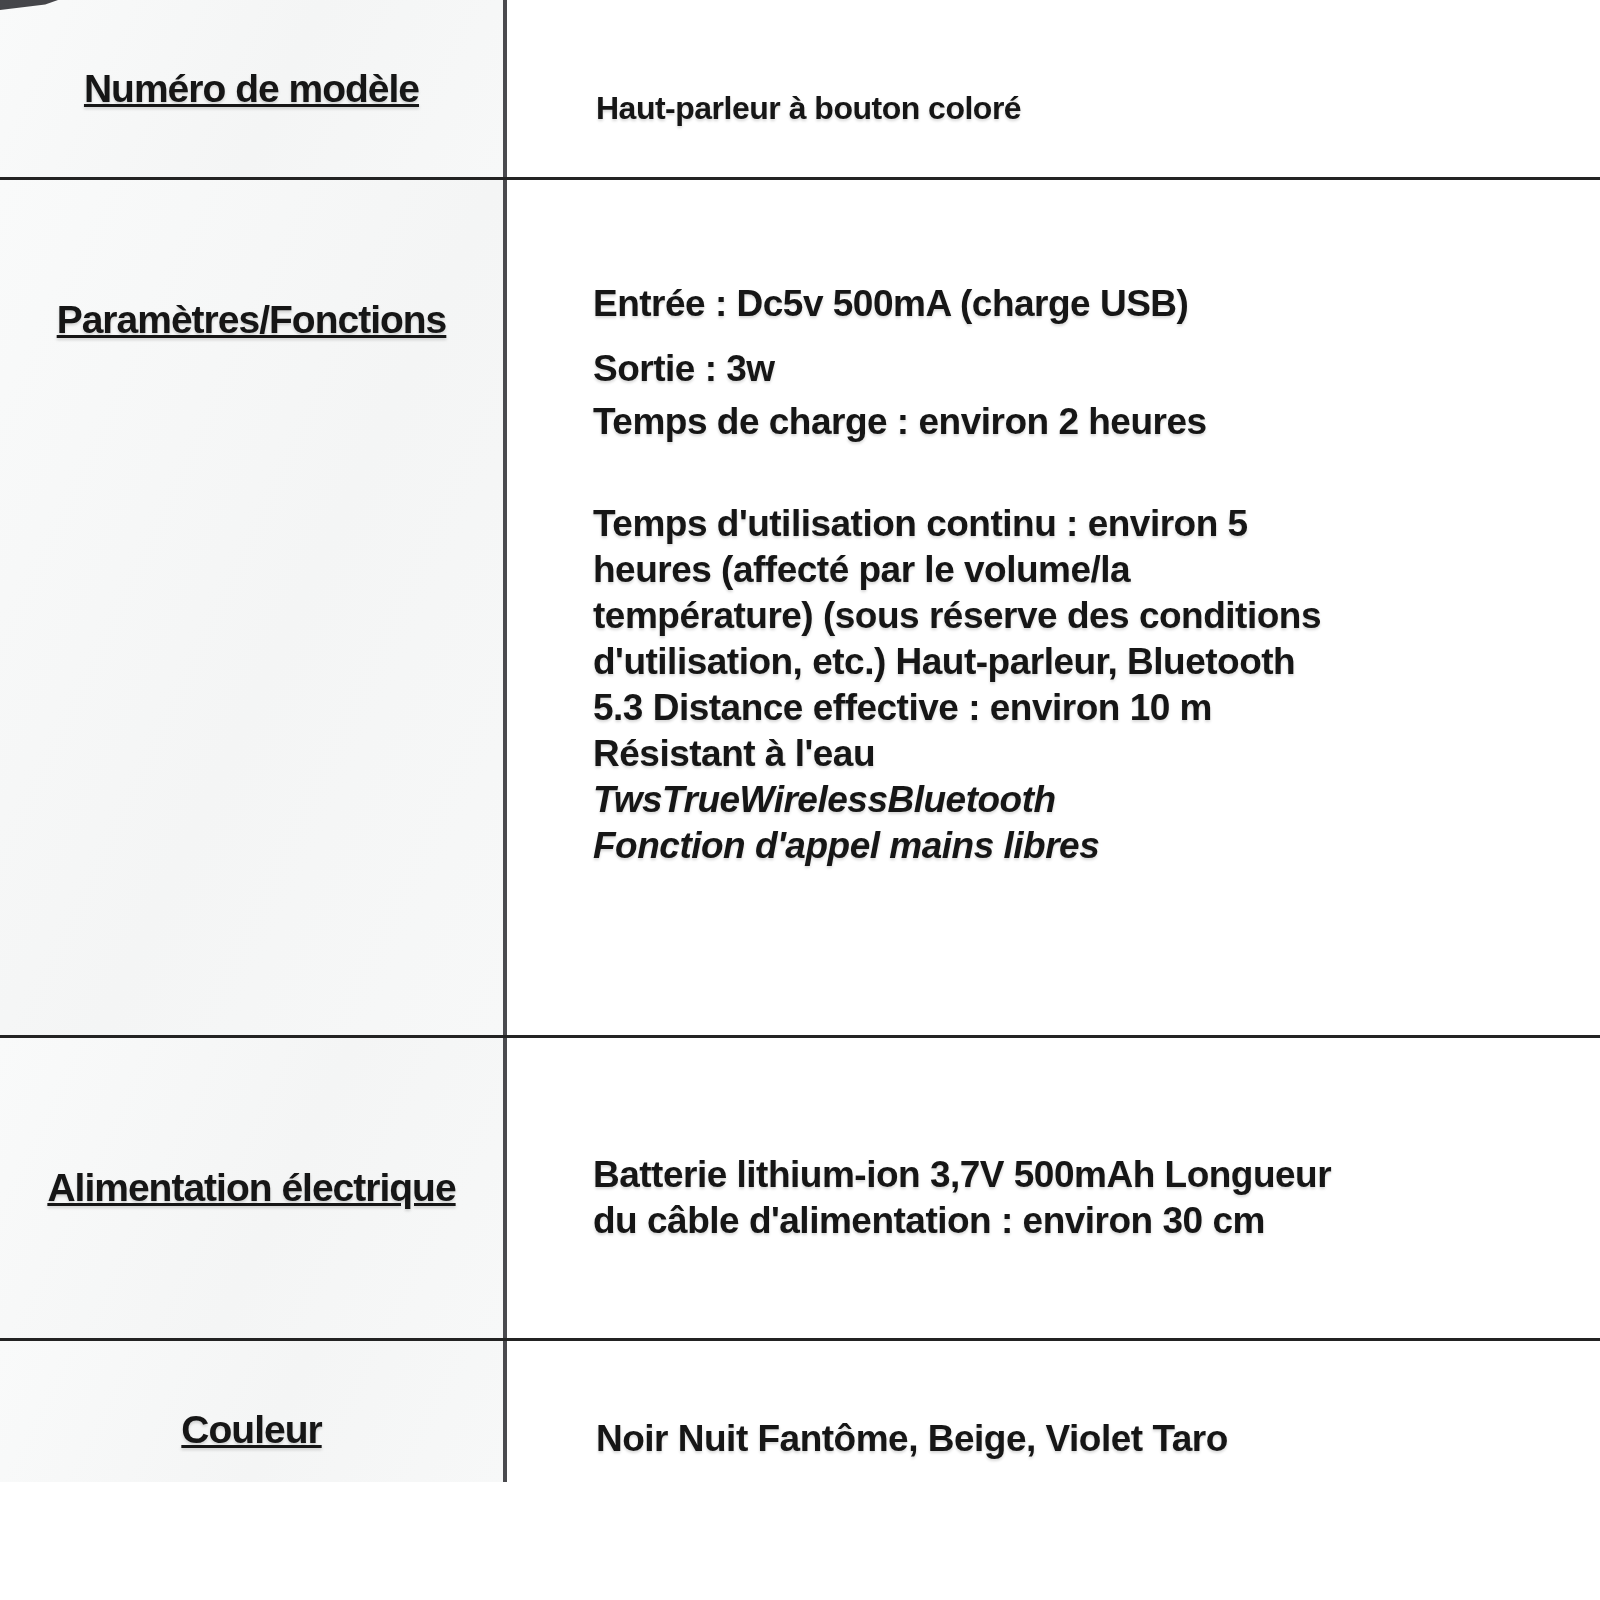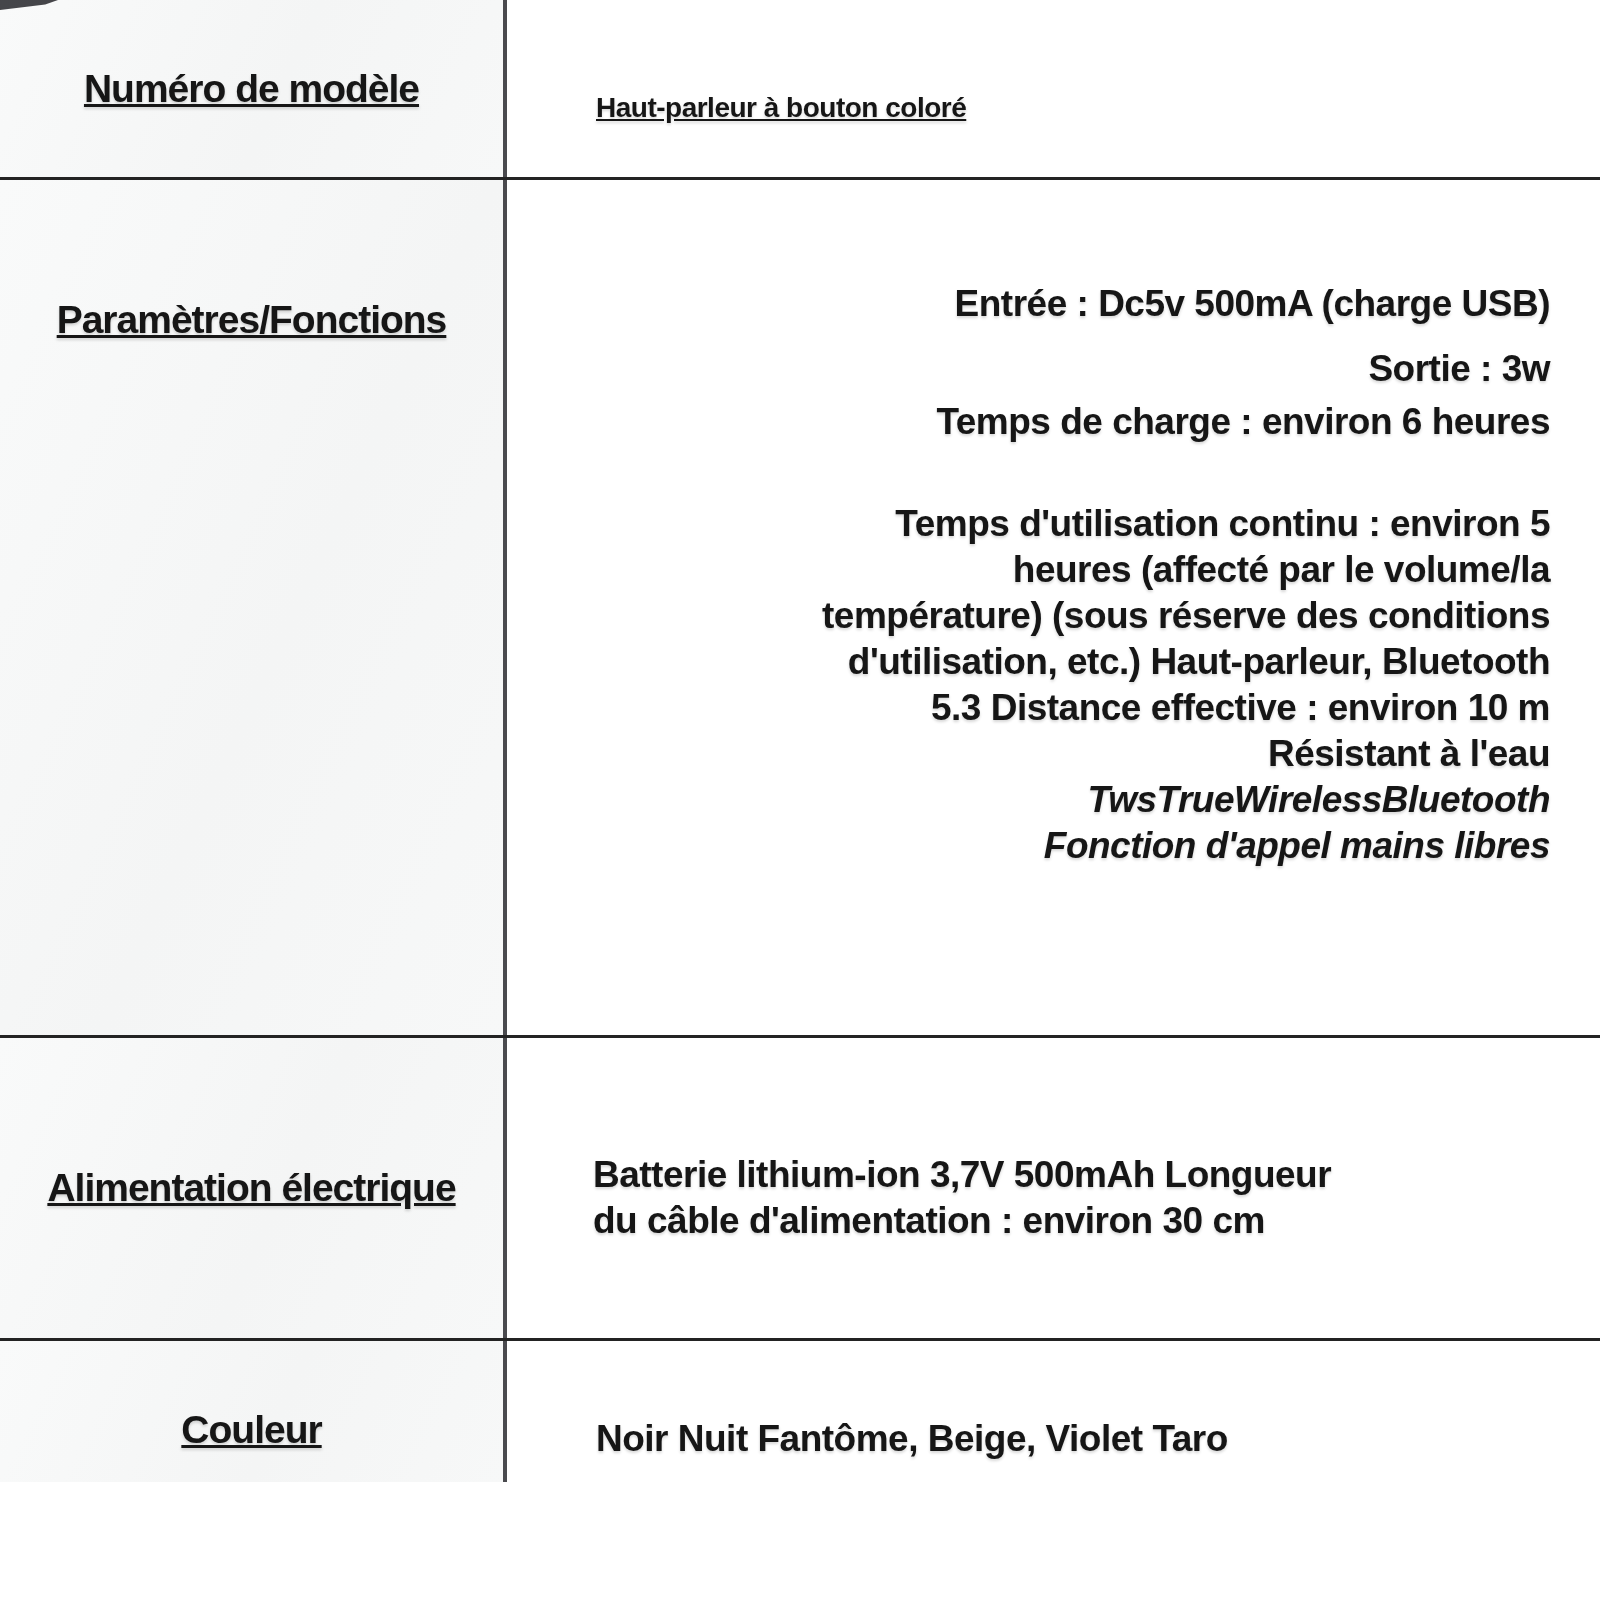--- a/index.html
+++ b/index.html
@@ -52,24 +52,24 @@
     font-size:37px;
     line-height:46px;
     letter-spacing:-0.5px;
     text-shadow:0 2px 3px rgba(0,0,0,.16);
   }
   .pre{white-space:pre-line;}
 
   
   .row-1 .cell-l{align-items:center;}
   .row-1 .cell-r{justify-content:center;padding:38px 40px 0 89px;}
-  .row-1 .value{font-size:28px;line-height:48px;text-decoration:underline;}
+  .row-1 .value{font-size:32px;line-height:48px;}
 
   .row-2 .cell-l{align-items:flex-start;padding-top:118px;}
-  .row-2 .cell-r{padding:101px 50px 4px 86px;text-align:right;}
+  .row-2 .cell-r{padding:101px 50px 4px 86px;}
   .b-sortie{margin-top:19px;}
   .b-charge{margin-top:7px;}
   .b-usage{margin-top:56px;}
   .b-tws{font-style:italic;}
 
   .row-3 .cell-l{align-items:center;}
   .row-3 .cell-r{justify-content:center;padding:20px 60px 0 86px;}
 
   .row-4 .cell-l{align-items:center;padding-top:37px;}
   .row-4 .cell-r{justify-content:center;padding:54px 40px 0 89px;}
@@ -96,21 +96,21 @@
     </div>
   </div>
 
   <div class="row row-2">
     <div class="cell-l">
       <div class="label">Paramètres/Fonctions</div>
     </div>
     <div class="cell-r">
       <div class="block b-input">Entrée : Dc5v 500mA (charge USB)</div>
       <div class="block b-sortie">Sortie : 3w</div>
-      <div class="block b-charge">Temps de charge : environ 6 heures</div>
+      <div class="block b-charge">Temps de charge : environ 2 heures</div>
       <div class="block b-usage pre">Temps d'utilisation continu : environ 5
 heures (affecté par le volume/la
 température) (sous réserve des conditions
 d'utilisation, etc.) Haut-parleur, Bluetooth
 5.3 Distance effective : environ 10 m
 Résistant à l'eau</div>
       <div class="block b-tws pre">TwsTrueWirelessBluetooth
 Fonction d'appel mains libres</div>
     </div>
   </div>

